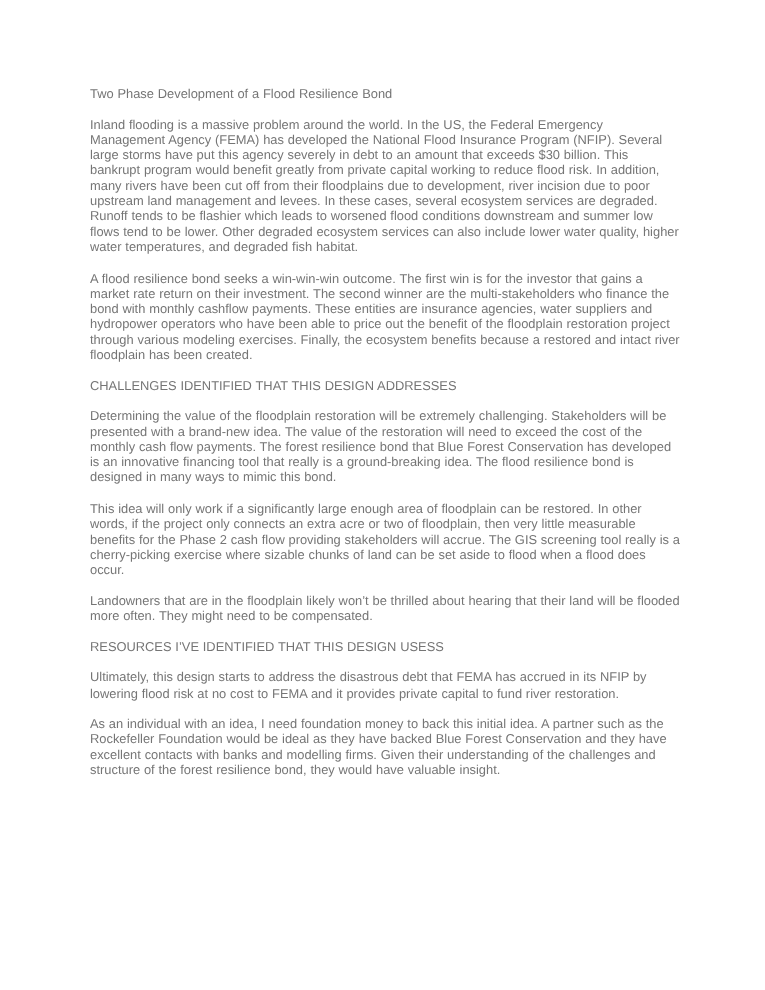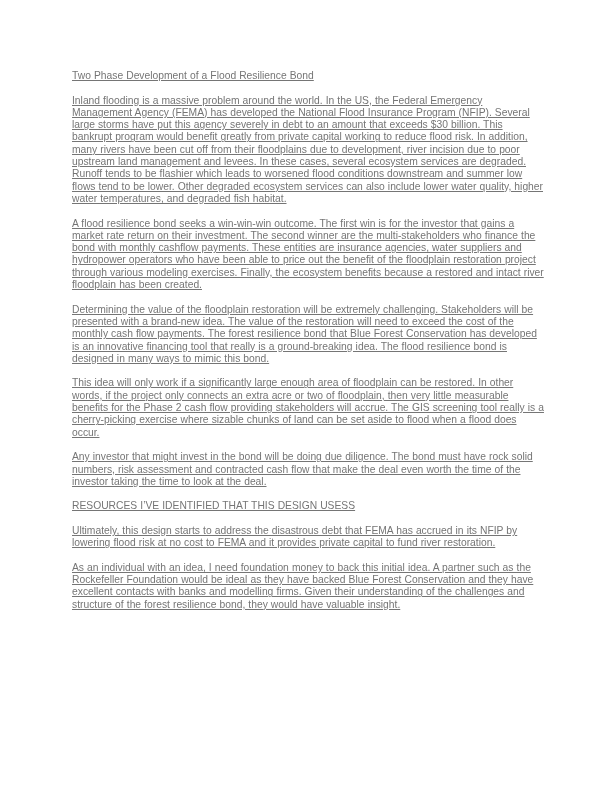--- a/index.html
+++ b/index.html
@@ -15,37 +15,37 @@
   .page {
     box-sizing: border-box;
     width: 612px;
     height: 792px;
     padding: 70px 66px 0 72px;
     background: #ffffff;
     font-family: "Liberation Sans", "DejaVu Sans", sans-serif;
     font-size: 10.3px;
     line-height: 12.3px;
     color: #757575;
-    text-decoration: underline;
     -webkit-font-smoothing: antialiased;
   }
   .block {
     margin: 0 0 12.3px 0;
     width: 473px;
     word-spacing: 0.2px;
   }
   .doc-title { font-weight: 400; }
   .heading   { font-weight: 400; }
 </style>
 </head>
 <body>
 
 <div class="page">
   <p class="block doc-title">Two Phase Development of a Flood Resilience Bond</p>
   <p class="block paragraph">Inland flooding is a massive problem around the world. In the US, the Federal Emergency Management Agency (FEMA) has developed the National Flood Insurance Program (NFIP). Several large storms have put this agency severely in debt to an amount that exceeds $30 billion. This bankrupt program would benefit greatly from private capital working to reduce flood risk. In addition, many rivers have been cut off from their floodplains due to development, river incision due to poor upstream land management and levees. In these cases, several ecosystem services are degraded. Runoff tends to be flashier which leads to worsened flood conditions downstream and summer low flows tend to be lower. Other degraded ecosystem services can also include lower water quality, higher water temperatures, and degraded fish habitat.</p>
   <p class="block paragraph">A flood resilience bond seeks a win-win-win outcome. The first win is for the investor that gains a market rate return on their investment. The second winner are the multi-stakeholders who finance the bond with monthly cashflow payments. These entities are insurance agencies, water suppliers and hydropower operators who have been able to price out the benefit of the floodplain restoration project through various modeling exercises. Finally, the ecosystem benefits because a restored and intact river floodplain has been created.</p>
+  <p class="block heading">CHALLENGES IDENTIFIED THAT THIS DESIGN ADDRESSES</p>
   <p class="block paragraph">Determining the value of the floodplain restoration will be extremely challenging. Stakeholders will be presented with a brand-new idea. The value of the restoration will need to exceed the cost of the monthly cash flow payments. The forest resilience bond that Blue Forest Conservation has developed is an innovative financing tool that really is a ground-breaking idea. The flood resilience bond is designed in many ways to mimic this bond.</p>
   <p class="block paragraph">This idea will only work if a significantly large enough area of floodplain can be restored. In other words, if the project only connects an extra acre or two of floodplain, then very little measurable benefits for the Phase 2 cash flow providing stakeholders will accrue. The GIS screening tool really is a cherry-picking exercise where sizable chunks of land can be set aside to flood when a flood does occur.</p>
-  <p class="block paragraph">Any investor that might invest in the bond will be doing due diligence. The bond must have rock solid numbers, risk assessment and contracted cash flow that make the deal even worth the time of the investor taking the time to look at the deal.</p>
+  <p class="block paragraph">Landowners that are in the floodplain likely won’t be thrilled about hearing that their land will be flooded more often. They might need to be compensated.</p>
   <p class="block heading">RESOURCES I’VE IDENTIFIED THAT THIS DESIGN USESS</p>
   <p class="block paragraph">Ultimately, this design starts to address the disastrous debt that FEMA has accrued in its NFIP by lowering flood risk at no cost to FEMA and it provides private capital to fund river restoration.</p>
   <p class="block paragraph">As an individual with an idea, I need foundation money to back this initial idea. A partner such as the Rockefeller Foundation would be ideal as they have backed Blue Forest Conservation and they have excellent contacts with banks and modelling firms. Given their understanding of the challenges and structure of the forest resilience bond, they would have valuable insight.</p>
 </div>
 
 </body></html>

